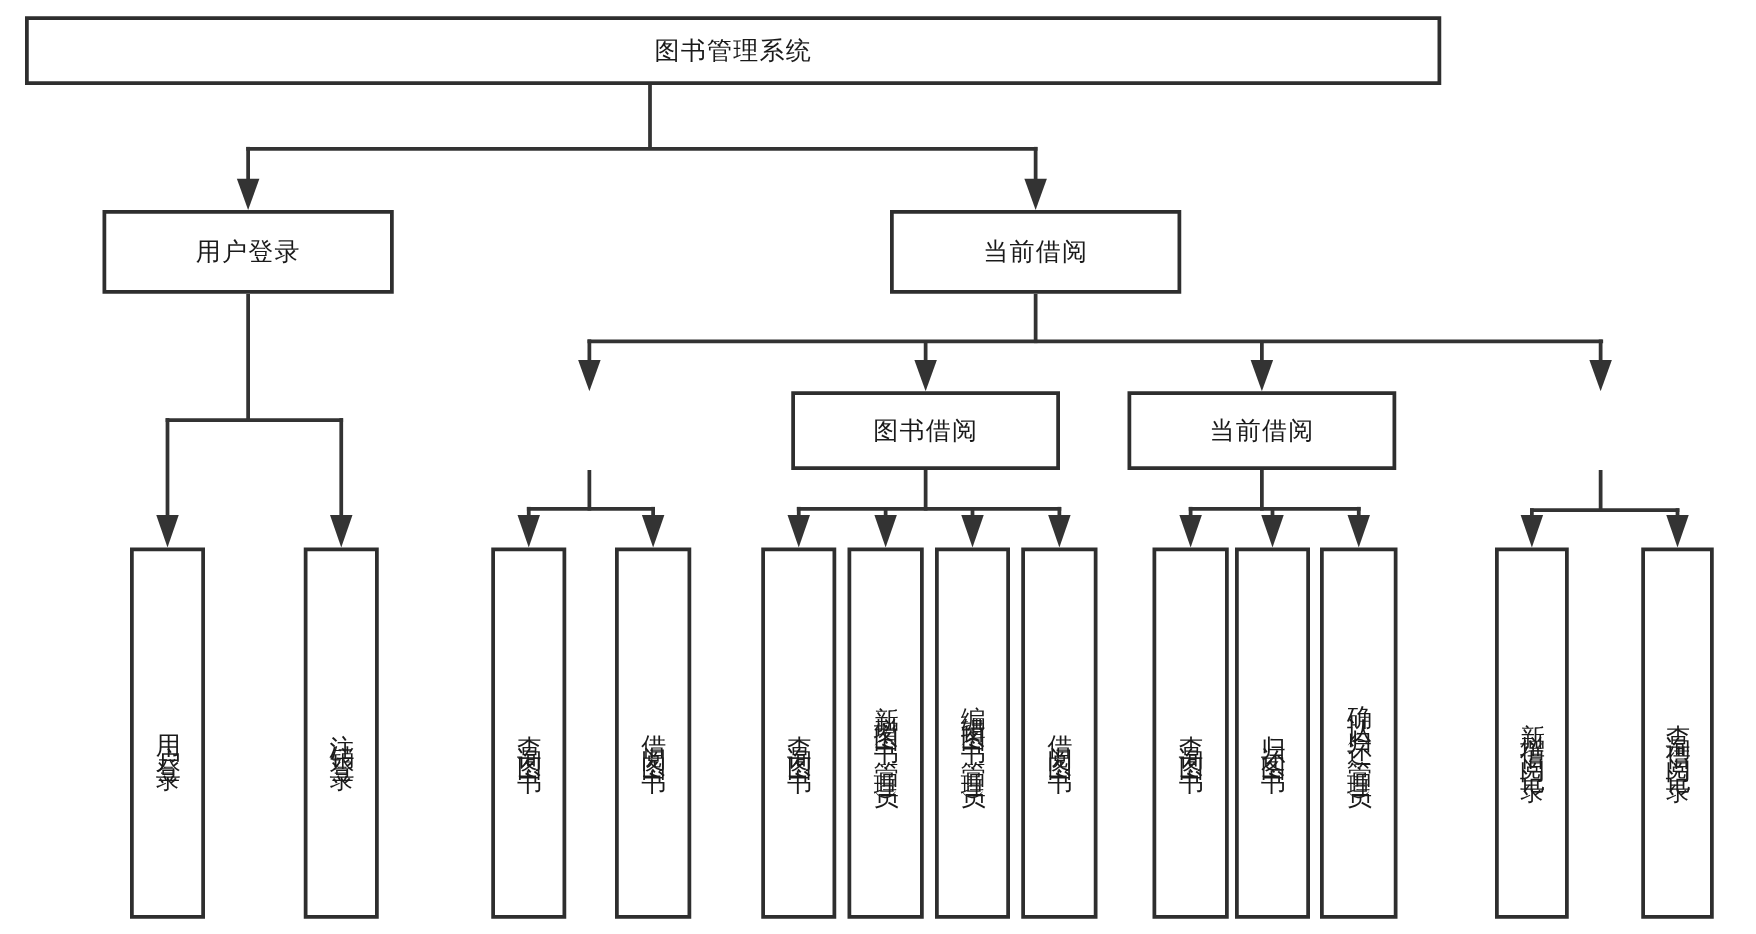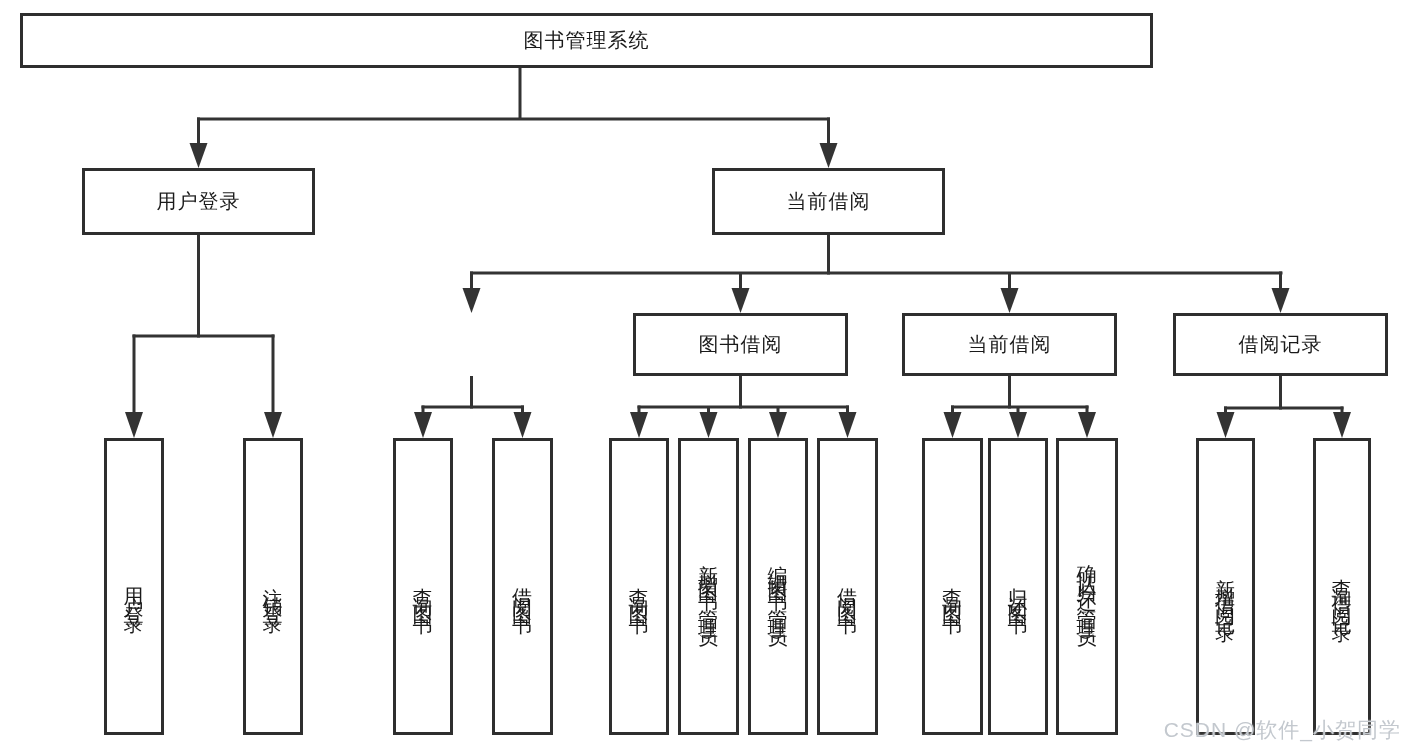--- a/index.html
+++ b/index.html
@@ -131,31 +131,29 @@
     </g>
   </svg>
 
   <div class="node" style="left:20px; top:13px; width:1133px; height:55px;">图书管理系统</div>
 
   <div class="node" style="left:82px; top:168px; width:233px; height:67px;">用户登录</div>
   <div class="node" style="left:712px; top:168px; width:233px; height:67px;">当前借阅</div>
 
   <div class="node" style="left:633px; top:313px; width:215px; height:63px;">图书借阅</div>
   <div class="node" style="left:902px; top:313px; width:215px; height:63px;">当前借阅</div>
-  <div class="node" style="left:1173px; top:313px; width:215px; height:63px;">借阅记录</div>
 
   <div class="node vtext leaf" style="left:104px; width:60px;">用户登录</div>
   <div class="node vtext leaf" style="left:243px; width:60px;">注销登录</div>
   <div class="node vtext leaf" style="left:393px; width:60px;">查询图书</div>
   <div class="node vtext leaf" style="left:492px; width:61px;">借阅图书</div>
   <div class="node vtext leaf" style="left:609px; width:60px;">查询图书</div>
   <div class="node vtext leaf" style="left:678px; width:61px;">新增图书（管理员）</div>
   <div class="node vtext leaf" style="left:748px; width:60px;">编辑图书（管理员）</div>
   <div class="node vtext leaf" style="left:817px; width:61px;">借阅图书</div>
   <div class="node vtext leaf" style="left:922px; width:61px;">查询图书</div>
   <div class="node vtext leaf" style="left:988px; width:60px;">归还图书</div>
   <div class="node vtext leaf" style="left:1056px; width:62px;">确认归还（管理员）</div>
   <div class="node vtext leaf" style="left:1196px; width:59px;">新增借阅记录</div>
   <div class="node vtext leaf" style="left:1313px; width:58px;">查询借阅记录</div>
 
-  <div class="watermark">CSDN @软件_小贺同学</div>
 
 </div>
 
 </body></html>

